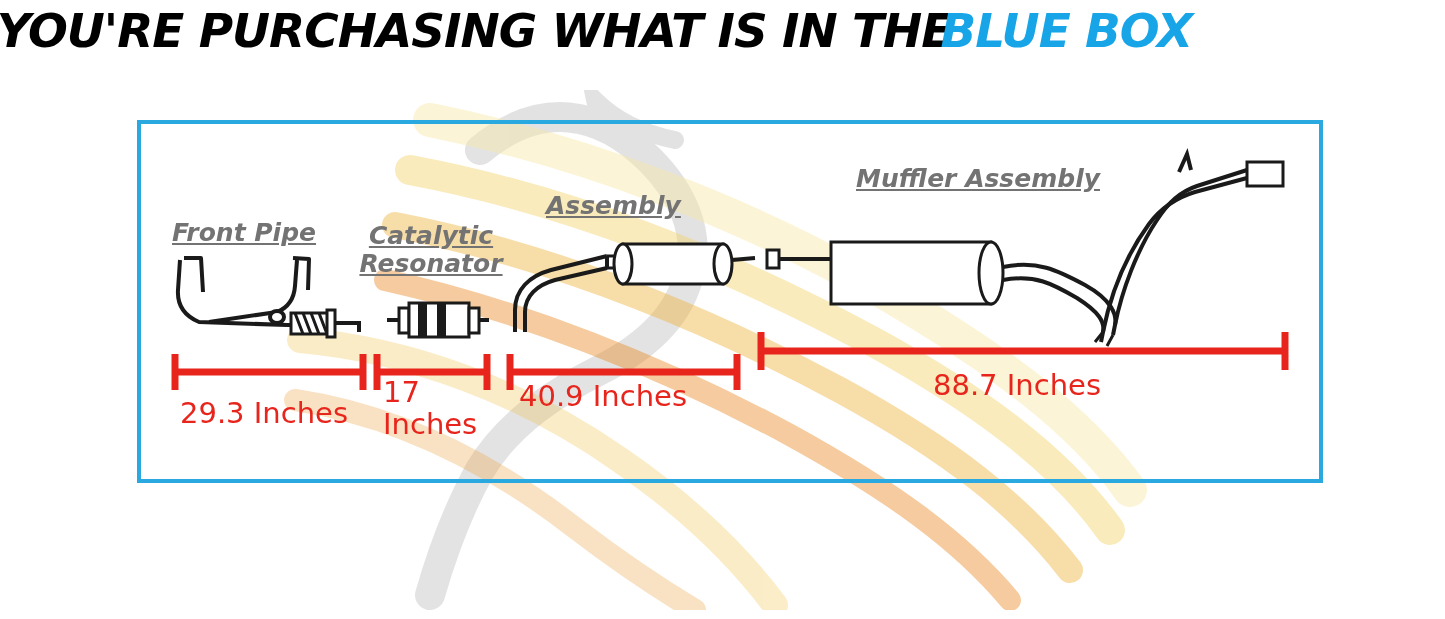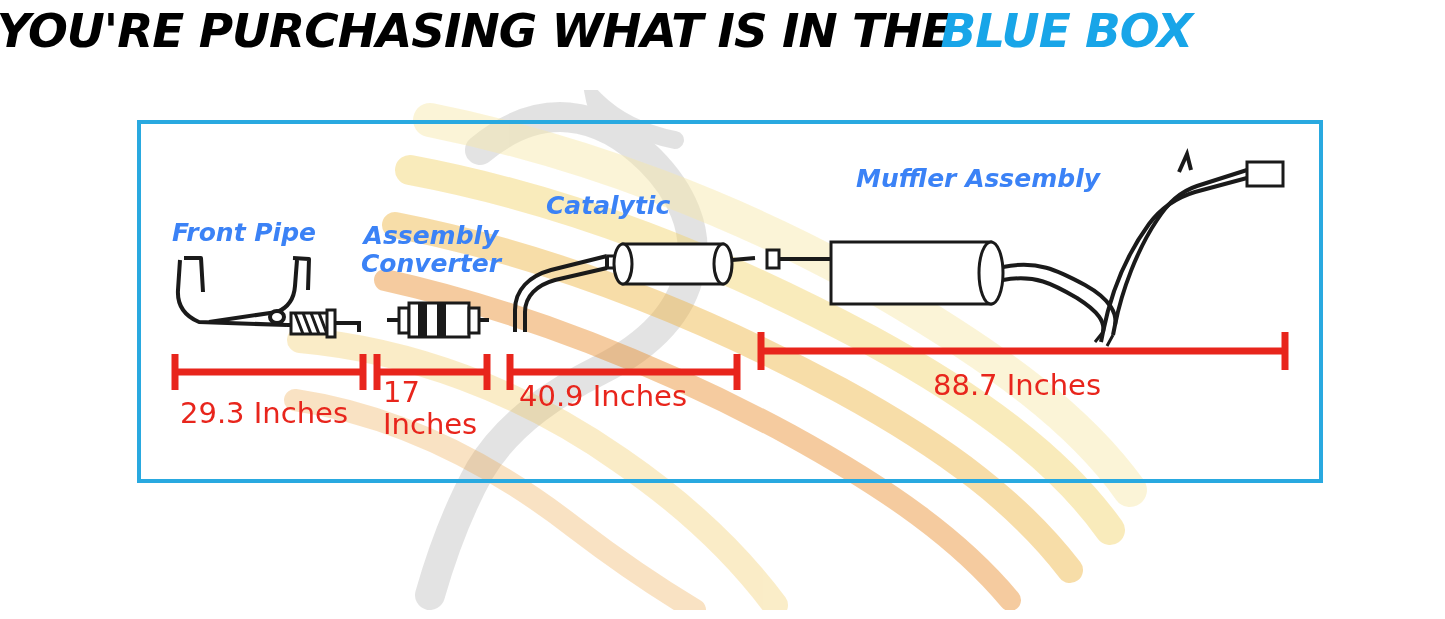--- a/index.html
+++ b/index.html
@@ -71,23 +71,24 @@
     height: 363px;
   }
 
   
   .part-label {
     position: absolute;
     font-family: "DejaVu Sans", sans-serif;
     font-weight: bold;
     font-style: italic;
     font-size: 25px;
-    color: #3b82f6;
+    color: #737373;
     white-space: nowrap;
     line-height: 1.12;
+    text-decoration: underline;
   }
   #label-front-pipe { left: 172px; top: 219px; }
   #label-catalytic  { left: 356px; top: 222px; text-align: center; width: 150px; white-space: normal; }
   #label-resonator  { left: 546px; top: 192px; }
   #label-muffler    { left: 856px; top: 165px; }
 
   
   .measure-label {
     position: absolute;
     font-family: "DejaVu Sans", sans-serif;
@@ -198,20 +199,20 @@
     <line x1="600" y1="234" x2="600" y2="270"></line>
   </g>
   <g stroke="#e8251c" stroke-width="7">
     <line x1="624" y1="231" x2="1148" y2="231"></line>
     <line x1="624" y1="212" x2="624" y2="250"></line>
     <line x1="1148" y1="212" x2="1148" y2="250"></line>
   </g>
 </svg>
 
 <div class="part-label" id="label-front-pipe">Front Pipe</div>
-<div class="part-label" id="label-catalytic">Assembly Converter</div>
-<div class="part-label" id="label-resonator">Catalytic</div>
+<div class="part-label" id="label-catalytic">Catalytic Resonator</div>
+<div class="part-label" id="label-resonator">Assembly</div>
 <div class="part-label" id="label-muffler">Muffler Assembly</div>
 
 <div class="measure-label" id="measure-0">29.3 Inches</div>
 <div class="measure-label" id="measure-1">17 Inches</div>
 <div class="measure-label" id="measure-2">40.9 Inches</div>
 <div class="measure-label" id="measure-3">88.7 Inches</div>
 
 </body></html>

